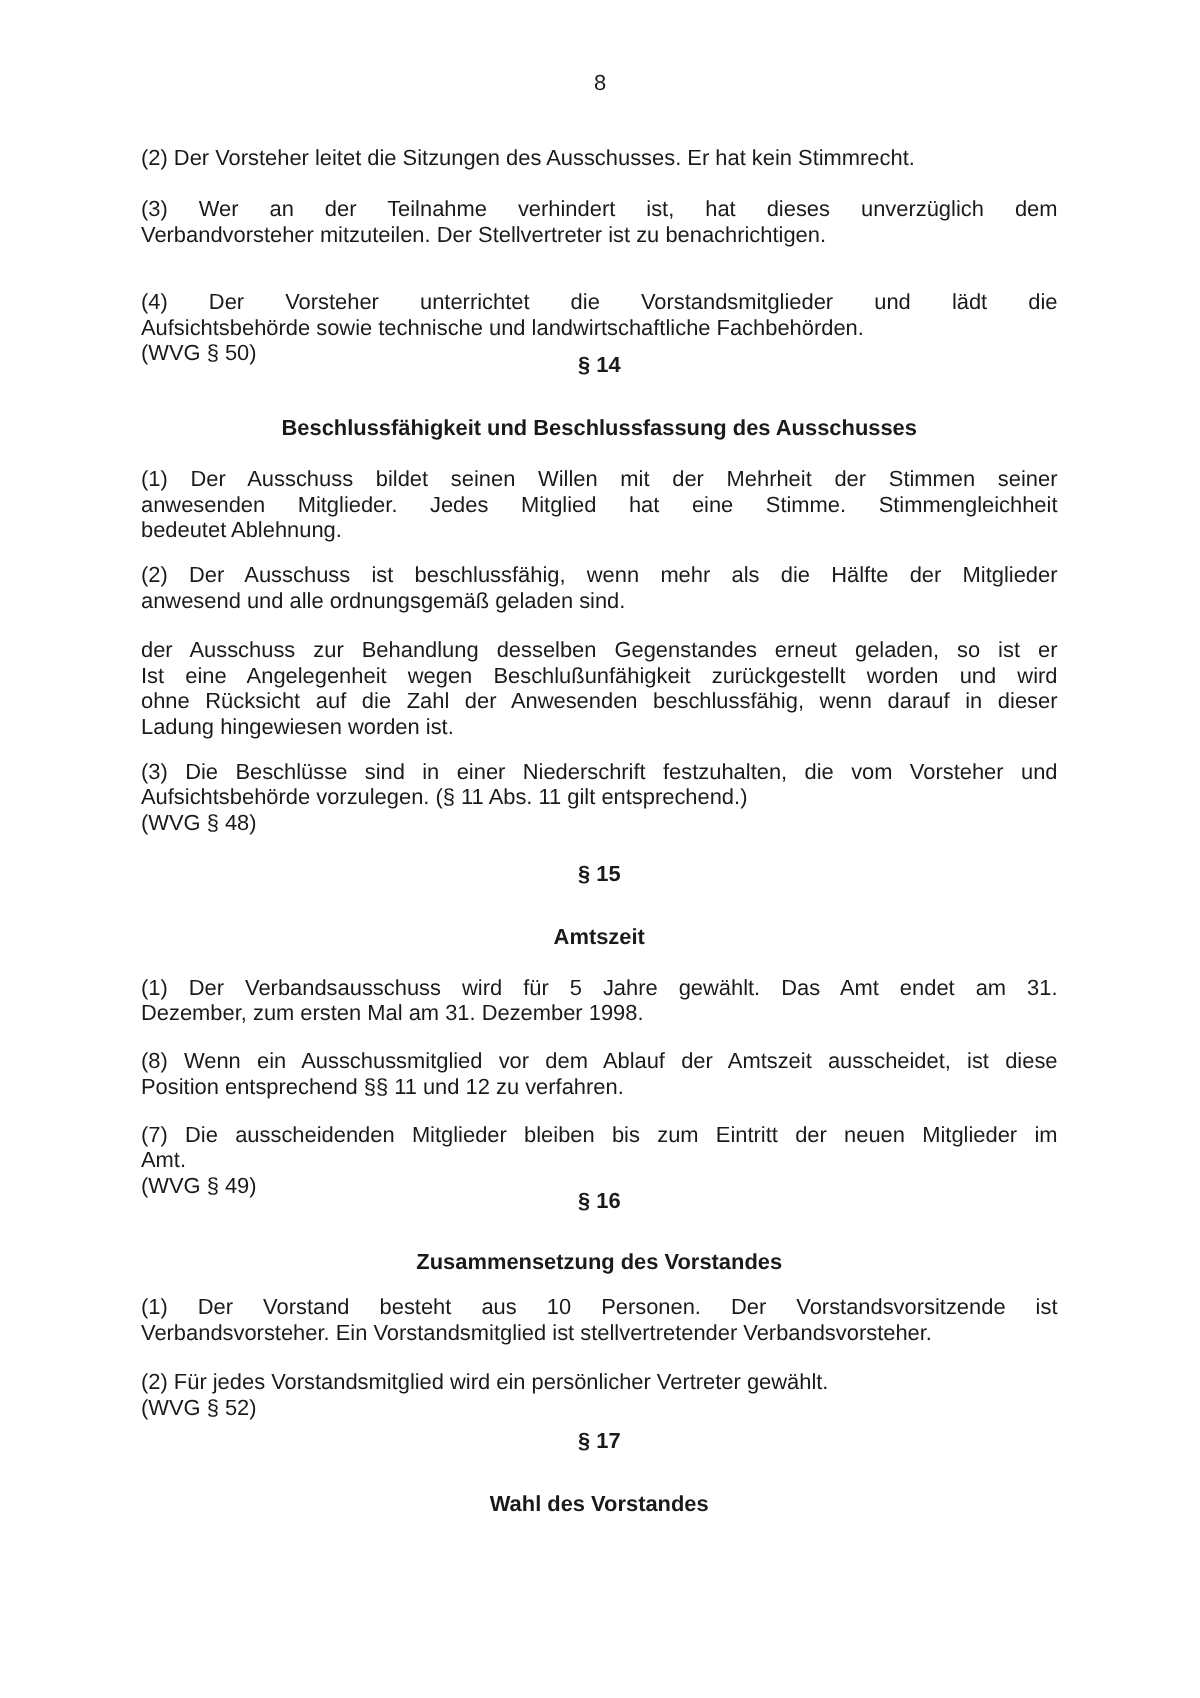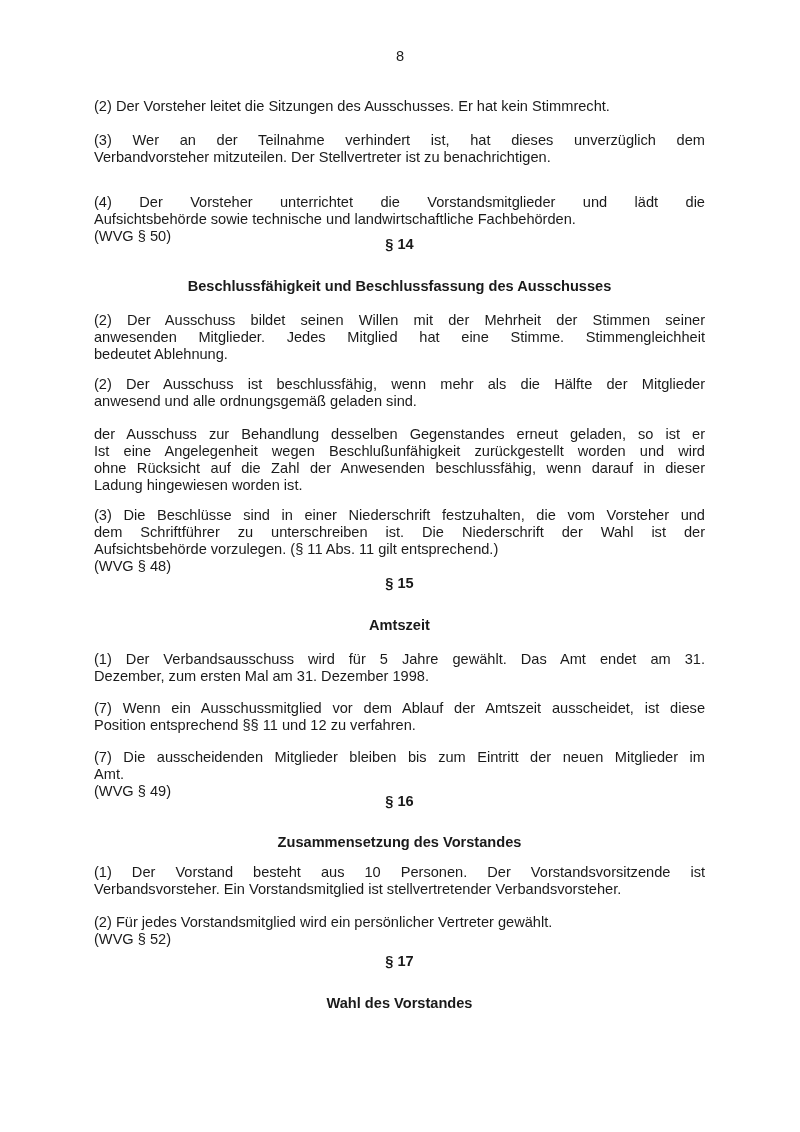--- a/index.html
+++ b/index.html
@@ -32,54 +32,53 @@
   <div class="blk" style="top:194px">
     <span class="line jl" style="text-align-last:justify">(4) Der Vorsteher unterrichtet die Vorstandsmitglieder und lädt die</span>
     <span class="line">Aufsichtsbehörde sowie technische und landwirtschaftliche Fachbehörden.</span>
     <span class="line">(WVG § 50)</span>
   </div>
 
   <div class="blk c b" style="top:236px">§ 14</div>
   <div class="blk c b" style="top:278px">Beschlussfähigkeit und Beschlussfassung des Ausschusses</div>
 
   <div class="blk" style="top:312px">
-    <span class="line" style="text-align:justify;text-align-last:justify">(2) Der Ausschuss bildet seinen Willen mit der Mehrheit der Stimmen seiner</span>
+    <span class="line" style="text-align:justify;text-align-last:justify">(1) Der Ausschuss bildet seinen Willen mit der Mehrheit der Stimmen seiner</span>
     <span class="line" style="text-align:justify;text-align-last:justify">anwesenden Mitglieder. Jedes Mitglied hat eine Stimme. Stimmengleichheit</span>
     <span class="line">bedeutet Ablehnung.</span>
   </div>
 
   <div class="blk" style="top:376px">
     <span class="line" style="text-align:justify;text-align-last:justify">(2) Der Ausschuss ist beschlussfähig, wenn mehr als die Hälfte der Mitglieder</span>
     <span class="line">anwesend und alle ordnungsgemäß geladen sind.</span>
   </div>
 
   <div class="blk" style="top:426px">
     <span class="line" style="text-align:justify;text-align-last:justify">der Ausschuss zur Behandlung desselben Gegenstandes erneut geladen, so ist er</span>
     <span class="line" style="text-align:justify;text-align-last:justify">Ist eine Angelegenheit wegen Beschlußunfähigkeit zurückgestellt worden und wird</span>
     <span class="line" style="text-align:justify;text-align-last:justify">ohne Rücksicht auf die Zahl der Anwesenden beschlussfähig, wenn darauf in dieser</span>
     <span class="line">Ladung hingewiesen worden ist.</span>
   </div>
 
   <div class="blk" style="top:507px">
     <span class="line" style="text-align:justify;text-align-last:justify">(3) Die Beschlüsse sind in einer Niederschrift festzuhalten, die vom Vorsteher und</span>
-    <span class="line" style="text-align:justify;text-align-last:justify">dem Schriftführer zu unterschreiben ist. Die Niederschrift der Wahl ist der</span>
     <span class="line">Aufsichtsbehörde vorzulegen. (§ 11 Abs. 11 gilt entsprechend.)</span>
     <span class="line">(WVG § 48)</span>
   </div>
 
   <div class="blk c b" style="top:575px">§ 15</div>
   <div class="blk c b" style="top:617px">Amtszeit</div>
 
   <div class="blk" style="top:651px">
     <span class="line" style="text-align:justify;text-align-last:justify">(1) Der Verbandsausschuss wird für 5 Jahre gewählt. Das Amt endet am 31.</span>
     <span class="line">Dezember, zum ersten Mal am 31. Dezember 1998.</span>
   </div>
 
   <div class="blk" style="top:700px">
-    <span class="line" style="text-align:justify;text-align-last:justify">(7) Wenn ein Ausschussmitglied vor dem Ablauf der Amtszeit ausscheidet, ist diese</span>
+    <span class="line" style="text-align:justify;text-align-last:justify">(8) Wenn ein Ausschussmitglied vor dem Ablauf der Amtszeit ausscheidet, ist diese</span>
     <span class="line">Position entsprechend §§ 11 und 12 zu verfahren.</span>
   </div>
 
   <div class="blk" style="top:749px">
     <span class="line" style="text-align:justify;text-align-last:justify">(7) Die ausscheidenden Mitglieder bleiben bis zum Eintritt der neuen Mitglieder im</span>
     <span class="line">Amt.</span>
     <span class="line">(WVG § 49)</span>
   </div>
 
   <div class="blk c b" style="top:793px">§ 16</div>

